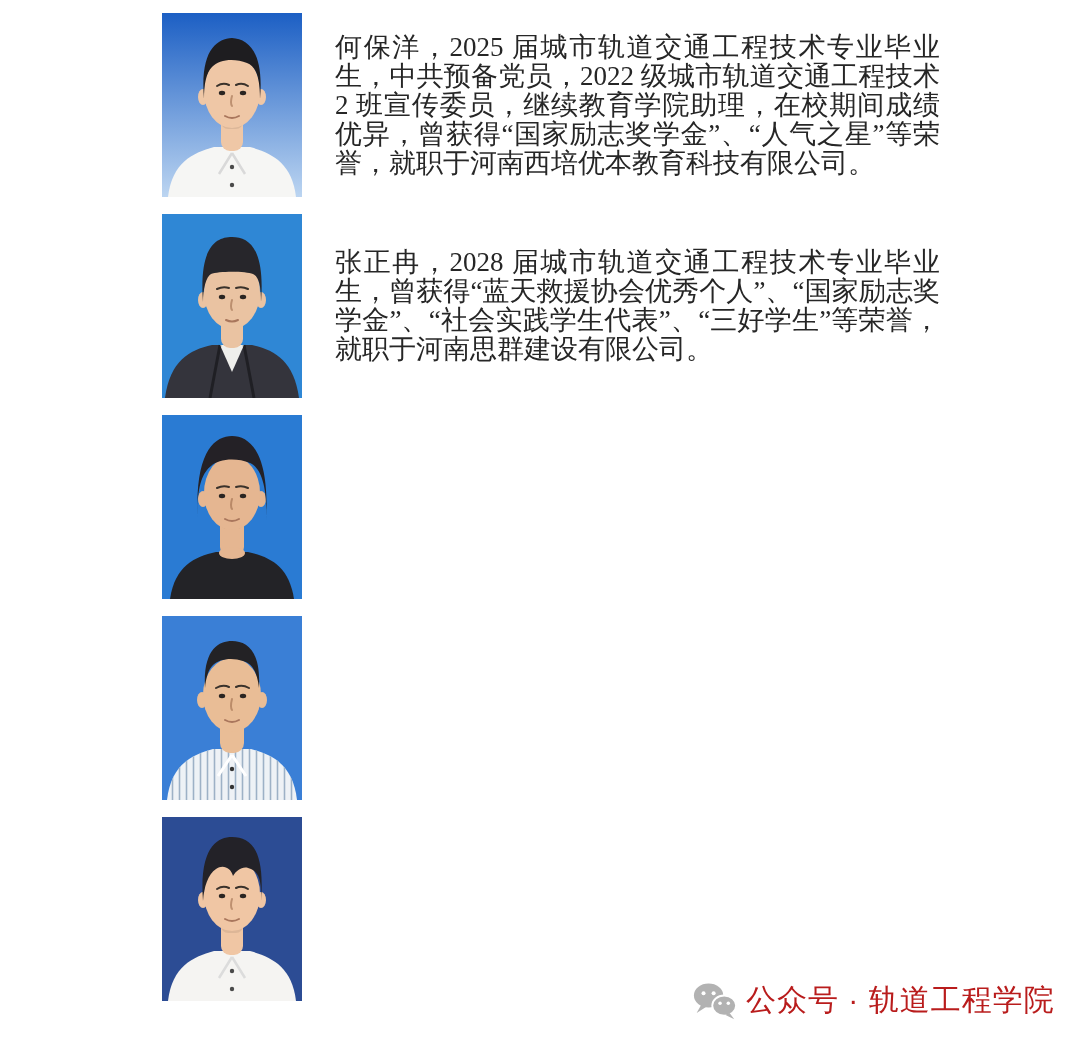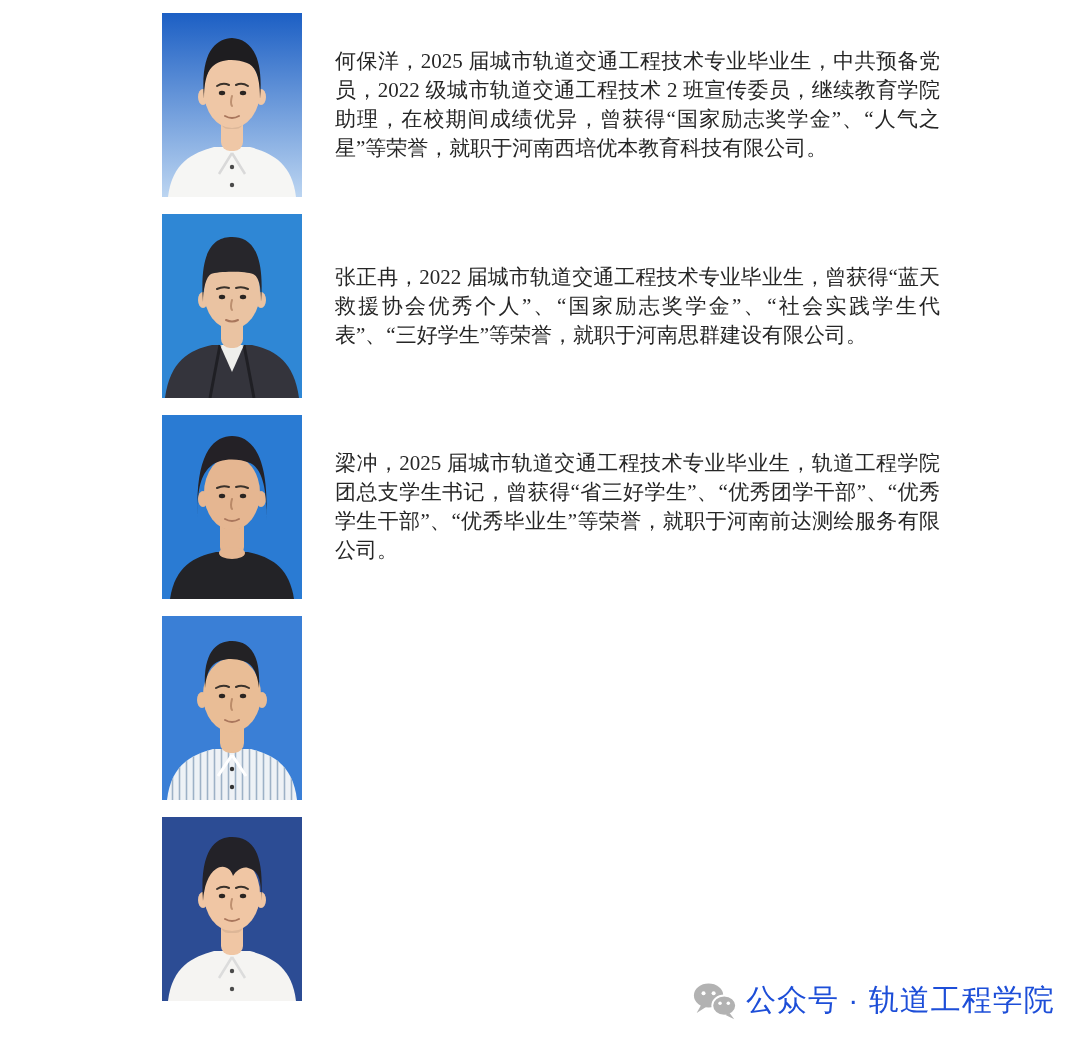--- a/index.html
+++ b/index.html
@@ -27,36 +27,36 @@
   .photo {
     width: 140px;
     height: 184px;
     flex: 0 0 auto;
   }
   .photo svg { width: 100%; height: 100%; display: block; }
   .bio {
     width: 605px;
     margin: 0;
     font-family: "Liberation Serif", "DejaVu Serif", serif;
-    font-size: 21px;
+    font-size: 27px;
     line-height: 29px;
     text-align: justify;
     color: #262626;
   }
   .watermark {
     position: absolute;
     left: 693px;
     top: 980px;
     display: flex;
     align-items: center;
     gap: 9px;
     font-family: "Liberation Sans", "DejaVu Sans", sans-serif;
     font-size: 30px;
     letter-spacing: 1px;
-    color: #1d4ed8;
+    color: #b91c1c;
     white-space: nowrap;
   }
   .watermark svg { width: 44px; height: 38px; display: block; }
   .f-stroke { stroke: #3a322b; stroke-width: 2; fill: none; stroke-linecap: round; }
   .f-mouth  { stroke: #a9765c; stroke-width: 2; fill: none; stroke-linecap: round; }
   .f-nose   { stroke: rgba(150,100,70,0.55); stroke-width: 2; fill: none; stroke-linecap: round; }
   .f-eye    { fill: #2a2522; }
   .shade    { fill: rgba(0,0,0,0.08); }
 </style>
 </head>
@@ -109,21 +109,21 @@
           <ellipse cx="99" cy="86" rx="5" ry="8" fill="#eac3a2"></ellipse>
           <ellipse cx="70" cy="78" rx="28" ry="37" fill="#eac3a2"></ellipse>
           <path d="M41 88 C37 34 53 23 70 23 C88 23 103 36 99 88 C99 72 97 63 91 60 C84 57 56 57 49 60 C44 63 41 75 41 88 Z" fill="#27262b"></path>
           <path d="M55 75 Q61 72 67 74 M74 74 Q80 72 86 75" class="f-stroke"></path>
           <ellipse cx="60" cy="83" rx="3.2" ry="2.2" class="f-eye"></ellipse>
           <ellipse cx="81" cy="83" rx="3.2" ry="2.2" class="f-eye"></ellipse>
           <path d="M70 86 Q68 93 70 96" class="f-nose"></path>
           <path d="M64 106 Q70 109 76 106" class="f-mouth"></path>
         </svg>
       </div>
-      <p class="bio">张正冉，2022 届城市轨道交通工程技术专业毕业生，曾获得“蓝天救援协会优秀个人”、“国家励志奖学金”、“社会实践学生代表”、“三好学生”等荣誉，就职于河南思群建设有限公司。</p>
+      <p class="bio">张正冉，2028 届城市轨道交通工程技术专业毕业生，曾获得“蓝天救援协会优秀个人”、“国家励志奖学金”、“社会实践学生代表”、“三好学生”等荣誉，就职于河南思群建设有限公司。</p>
     </div>
 
     <div class="profile-row">
       <div class="photo">
         <svg viewBox="0 0 140 184">
           <rect width="140" height="184" fill="#2a7bd3"></rect>
           <rect x="58" y="100" width="24" height="42" rx="10" fill="#e5b691"></rect>
           <rect x="58" y="100" width="24" height="14" rx="7" class="shade"></rect>
           <path d="M8 184 C13 151 32 142 54 137 L86 137 C108 142 127 151 132 184 Z" fill="#232327"></path>
           <ellipse cx="70" cy="138" rx="13" ry="6" fill="#e5b691"></ellipse>
@@ -131,21 +131,20 @@
           <ellipse cx="99" cy="84" rx="5" ry="8" fill="#e5b691"></ellipse>
           <ellipse cx="70" cy="78" rx="28" ry="37" fill="#e5b691"></ellipse>
           <path d="M36 106 C32 38 52 21 70 21 C89 21 108 40 104 106 C106 70 98 52 88 48 C74 42 56 44 49 51 C40 58 34 74 36 106 Z" fill="#242126"></path>
           <path d="M55 73 Q61 70 67 72 M74 72 Q80 70 86 73" class="f-stroke"></path>
           <ellipse cx="60" cy="81" rx="3.2" ry="2.2" class="f-eye"></ellipse>
           <ellipse cx="81" cy="81" rx="3.2" ry="2.2" class="f-eye"></ellipse>
           <path d="M70 84 Q68 91 70 94" class="f-nose"></path>
           <path d="M63 104 Q70 108 77 104" class="f-mouth"></path>
         </svg>
       </div>
-      <p class="bio">梁冲，2025 届城市轨道交通工程技术专业毕业生，轨道工程学院团总支学生书记，曾获得“省三好学生”、“优秀团学干部”、“优秀学生干部”、“优秀毕业生”等荣誉，就职于河南前达测绘服务有限公司。</p>
     </div>
 
     <div class="profile-row">
       <div class="photo">
         <svg viewBox="0 0 140 184">
           <defs>
             <pattern id="st4" width="7" height="7" patternUnits="userSpaceOnUse">
               <line x1="3.5" y1="0" x2="3.5" y2="7" stroke-width="1.6" stroke="#9db1c6"></line>
             </pattern>
           </defs>

